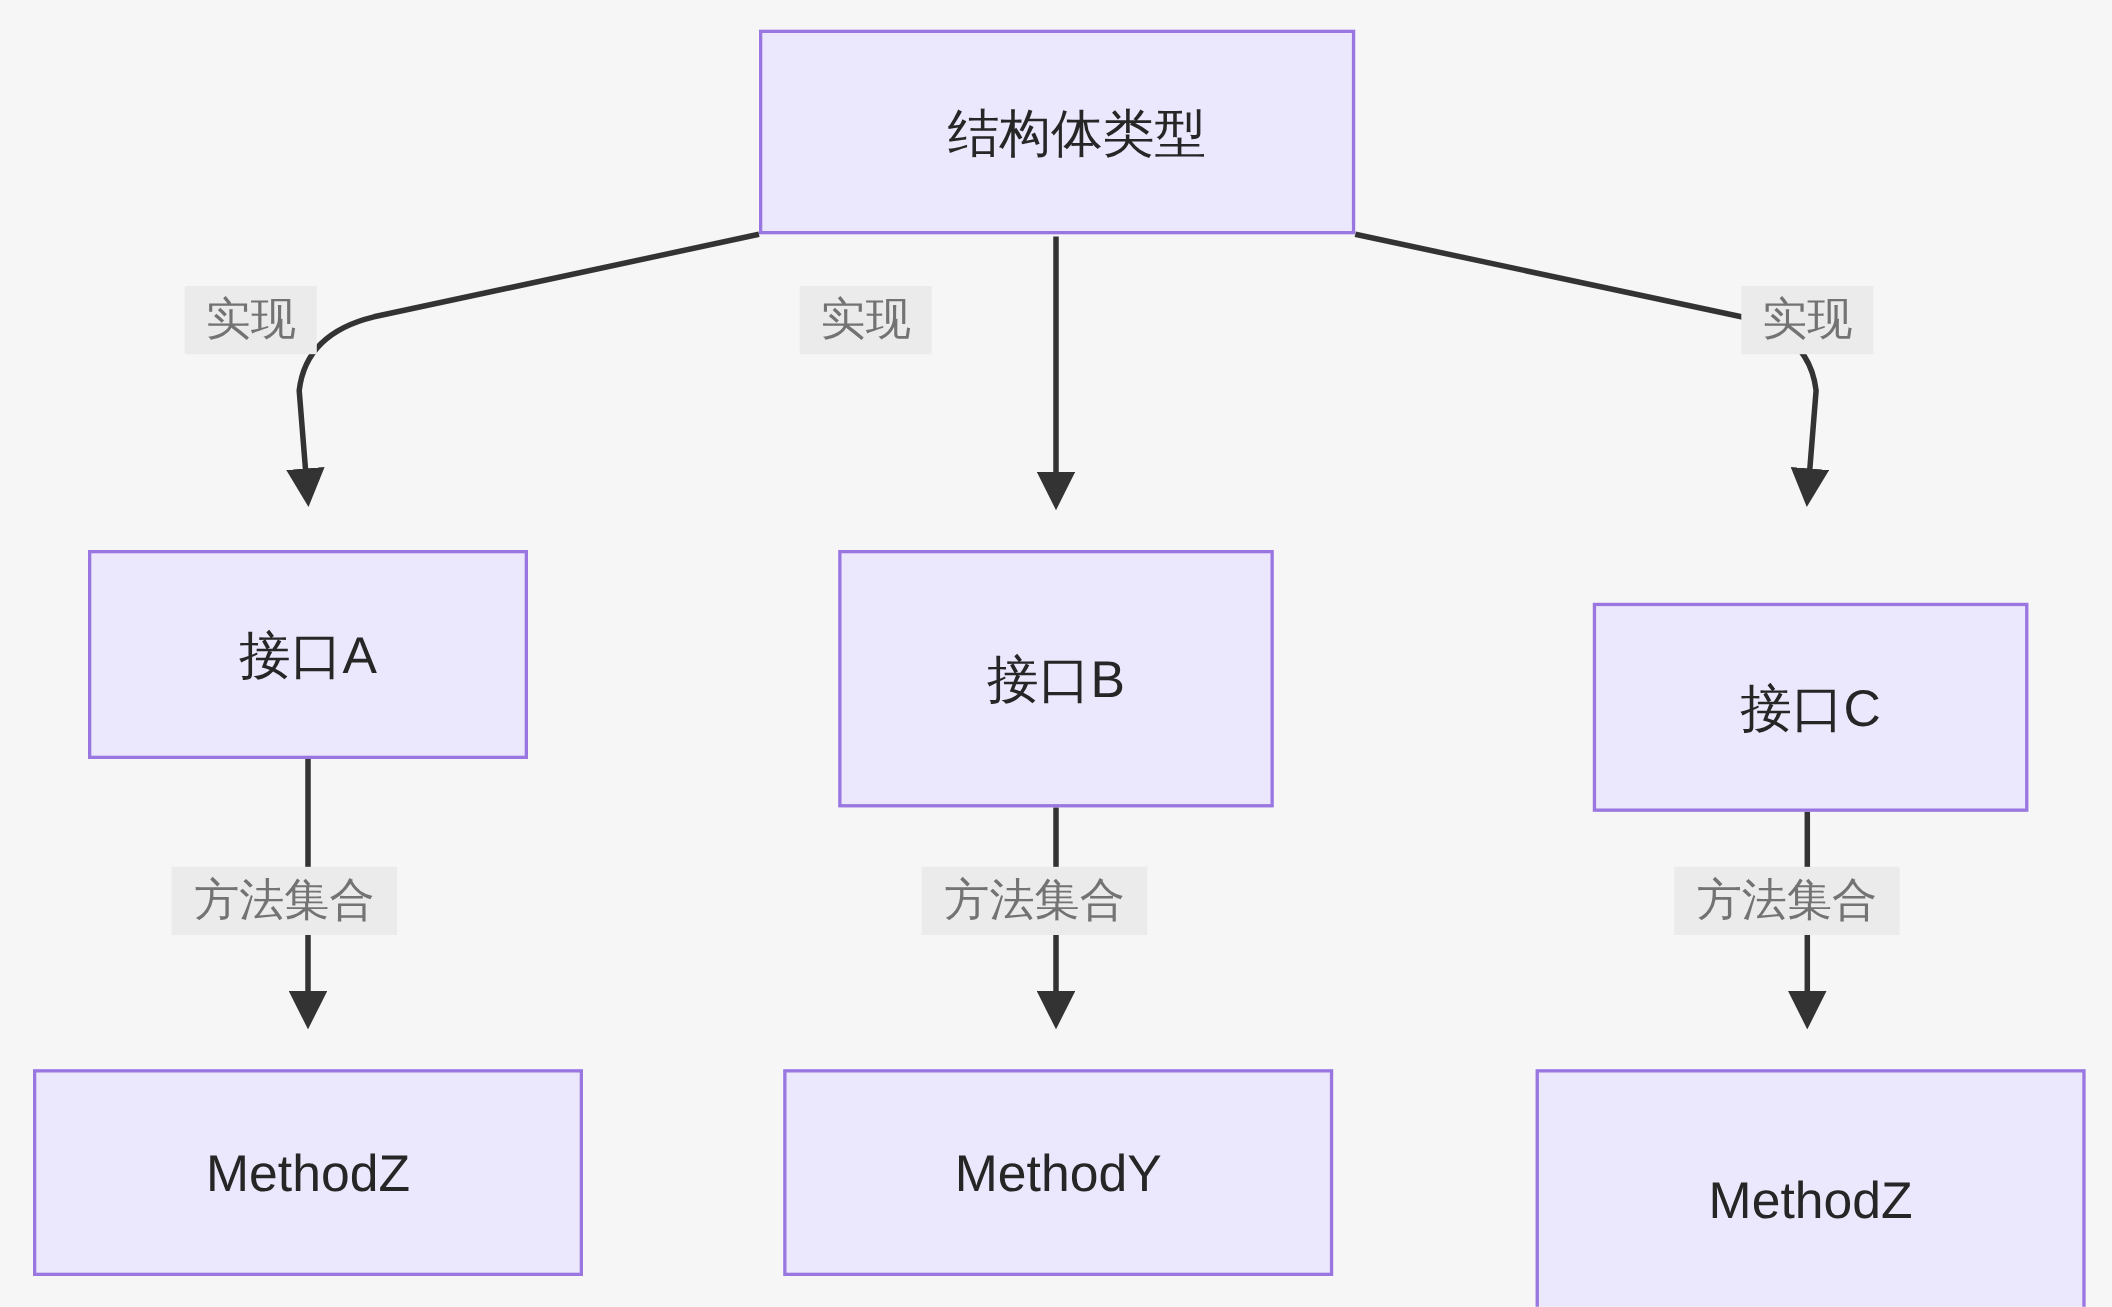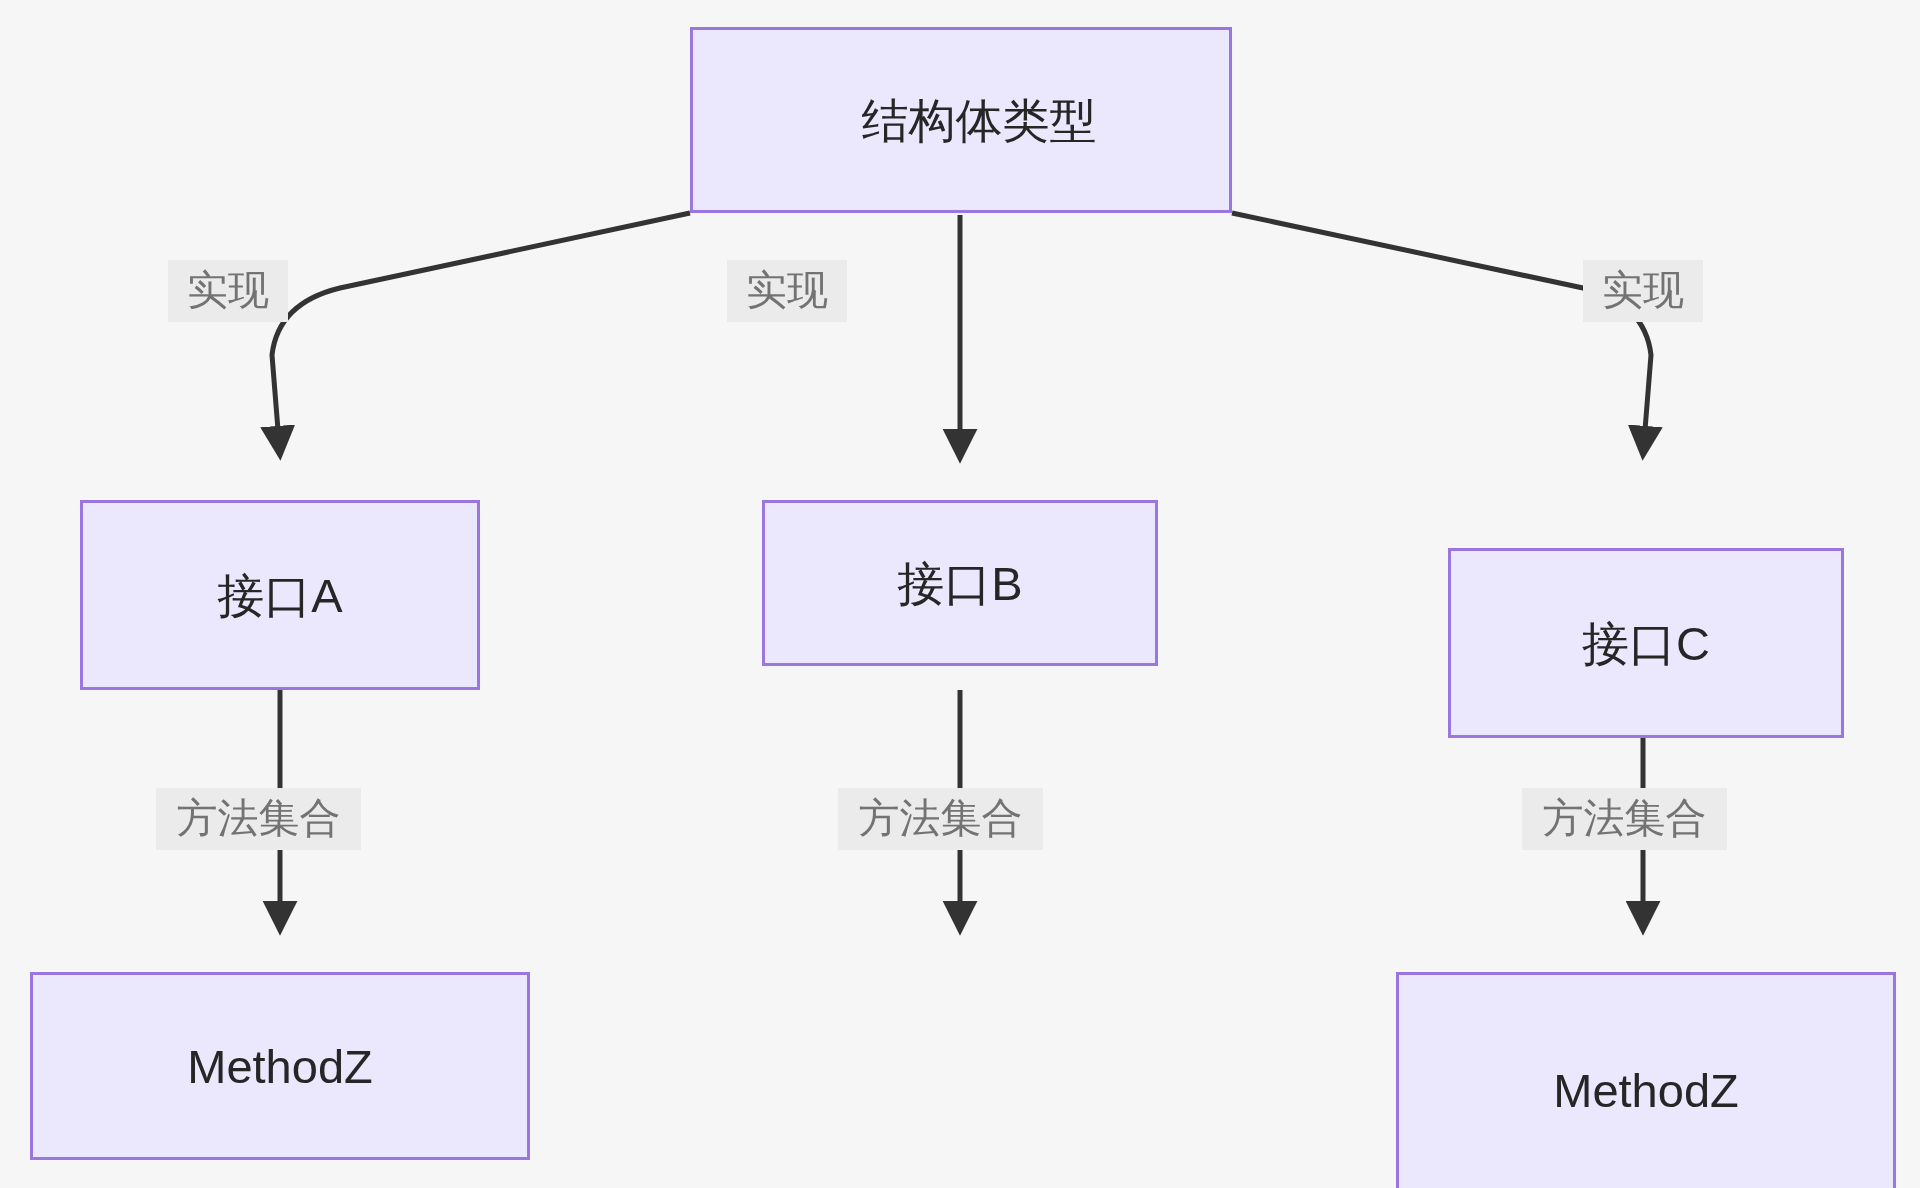--- a/index.html
+++ b/index.html
@@ -73,37 +73,40 @@
   <div class="edge-label" style="left:727px;top:260px;width:120px;height:62px;">
     <span>实现</span>
   </div>
   <div class="edge-label" style="left:1583px;top:260px;width:120px;height:62px;">
     <span>实现</span>
   </div>
 
   <div class="node node-iface" style="left:80px;top:500px;width:400px;height:190px;">
     <span>接口A</span>
   </div>
-  <div class="node node-iface" style="left:762px;top:500px;width:396px;height:166px;justify-content:center;">
+  <div class="node node-iface" style="left:762px;top:500px;width:396px;height:234px;justify-content:center;">
     <span>接口B</span>
   </div>
   <div class="node node-iface" style="left:1448px;top:500px;width:396px;height:190px;margin-top:48px;">
     <span>接口C</span>
   </div>
 
   <div class="edge-label" style="left:156px;top:788px;width:205px;height:62px;">
     <span>方法集合</span>
   </div>
   <div class="edge-label" style="left:838px;top:788px;width:205px;height:62px;">
     <span>方法集合</span>
   </div>
   <div class="edge-label" style="left:1522px;top:788px;width:205px;height:62px;">
     <span>方法集合</span>
   </div>
 
   <div class="node node-method" style="left:30px;top:972px;width:500px;height:188px;">
     <span>MethodZ</span>
   </div>
+  <div class="node node-method" style="left:712px;top:972px;width:500px;height:188px;">
+    <span>MethodY</span>
+  </div>
   <div class="node node-method" style="left:1396px;top:972px;width:500px;height:236px;">
     <span>MethodZ</span>
   </div>
 
 </div>
 
 </body></html>

